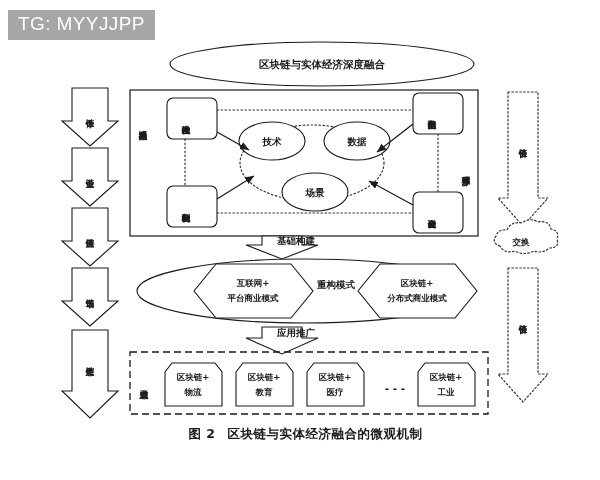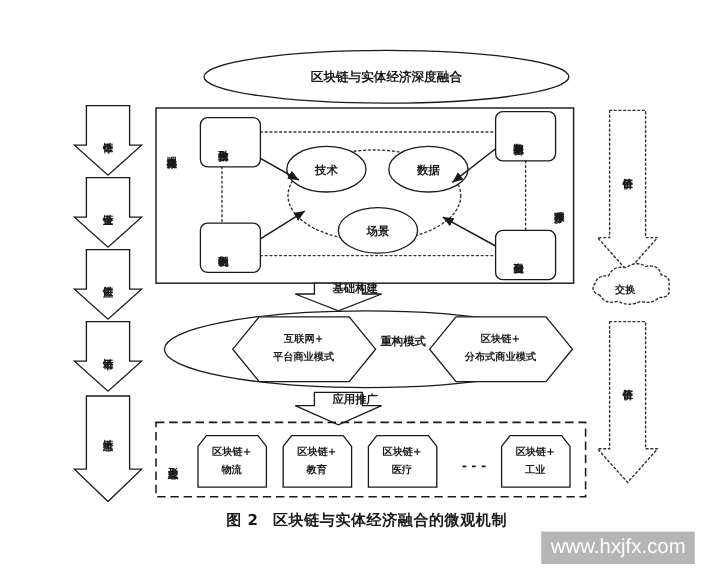--- a/index.html
+++ b/index.html
@@ -47,21 +47,21 @@
   .dotline{fill:none;stroke:#333;stroke-width:1.15;stroke-dasharray:1.6 2.4;stroke-linecap:round;}
   .solidline{fill:none;stroke:#1a1a1a;stroke-width:1.2;}
   .dotshape{fill:#ffffff;stroke:#333;stroke-width:1.2;stroke-dasharray:1.6 2.3;stroke-linecap:round;}
   .vert{writing-mode:vertical-rl;}
 </style>
 </head>
 <body>
 
 <div id="stage">
 
-  <div class="wm-banner">www.hxjfx.com</div>
+  <div class="tg-banner">TG: MYYJJPP</div>
 
   <svg id="diagram" viewBox="0 0 600 480">
     <defs>
       <marker id="ah" markerWidth="9" markerHeight="9" refX="7.4" refY="3.2" orient="auto">
         <path d="M0,0 L7.6,3.2 L0,6.4 z" fill="#1a1a1a"></path>
       </marker>
     </defs>
 
     <g>
       <ellipse class="sh" cx="322" cy="64" rx="152" ry="22"></ellipse>

